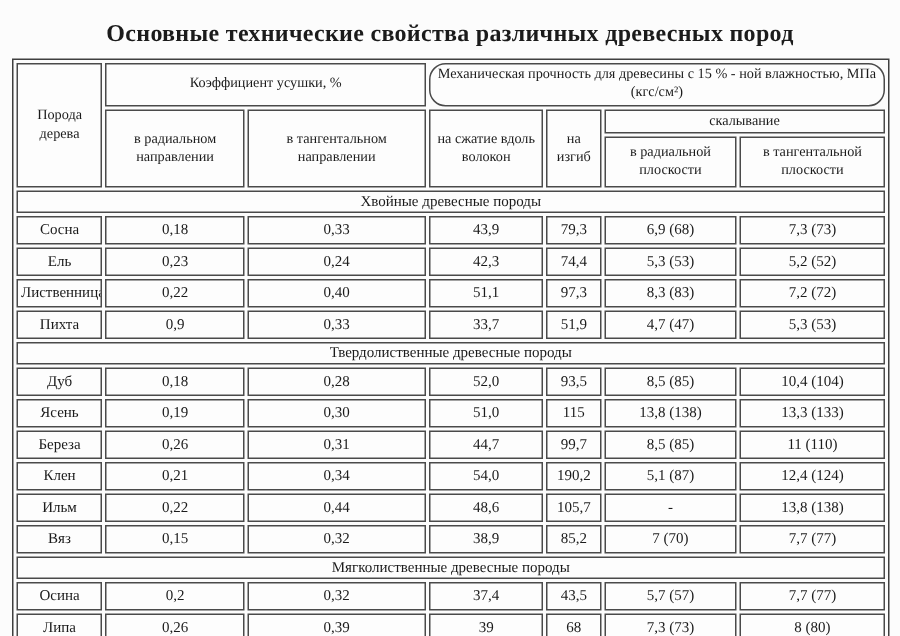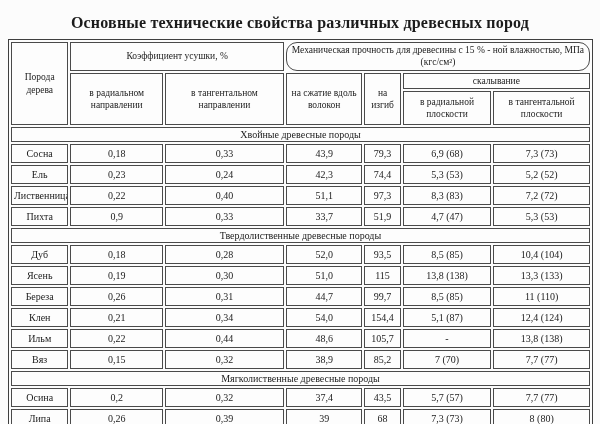--- a/index.html
+++ b/index.html
@@ -184,21 +184,21 @@
     <td>44,7</td>
     <td>99,7</td>
     <td>8,5 (85)</td>
     <td>11 (110)</td>
   </tr>
   <tr class="data-row">
     <td class="species">Клен</td>
     <td>0,21</td>
     <td>0,34</td>
     <td>54,0</td>
-    <td>154,4</td>
+    <td>190,2</td>
     <td>5,1 (87)</td>
     <td>12,4 (124)</td>
   </tr>
   <tr class="data-row">
     <td class="species">Ильм</td>
     <td>0,22</td>
     <td>0,44</td>
     <td>48,6</td>
     <td>105,7</td>
     <td>-</td>

